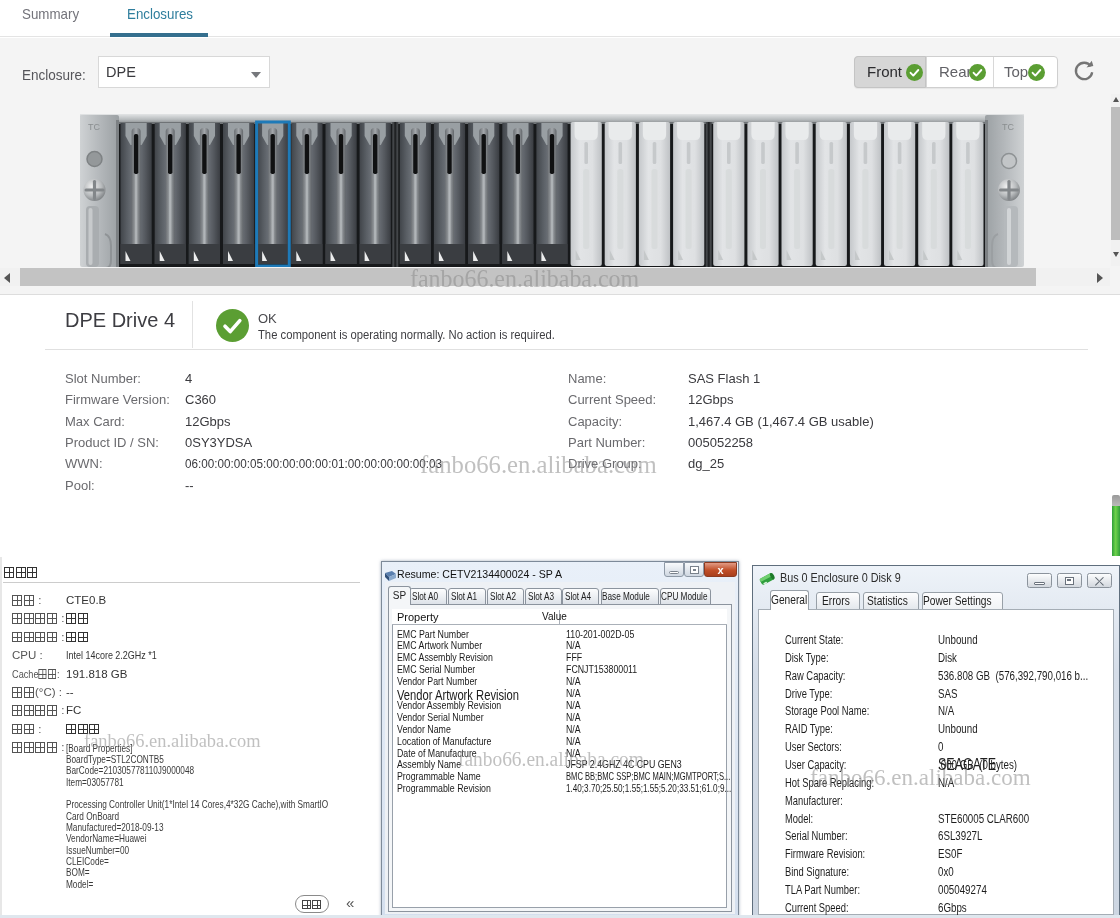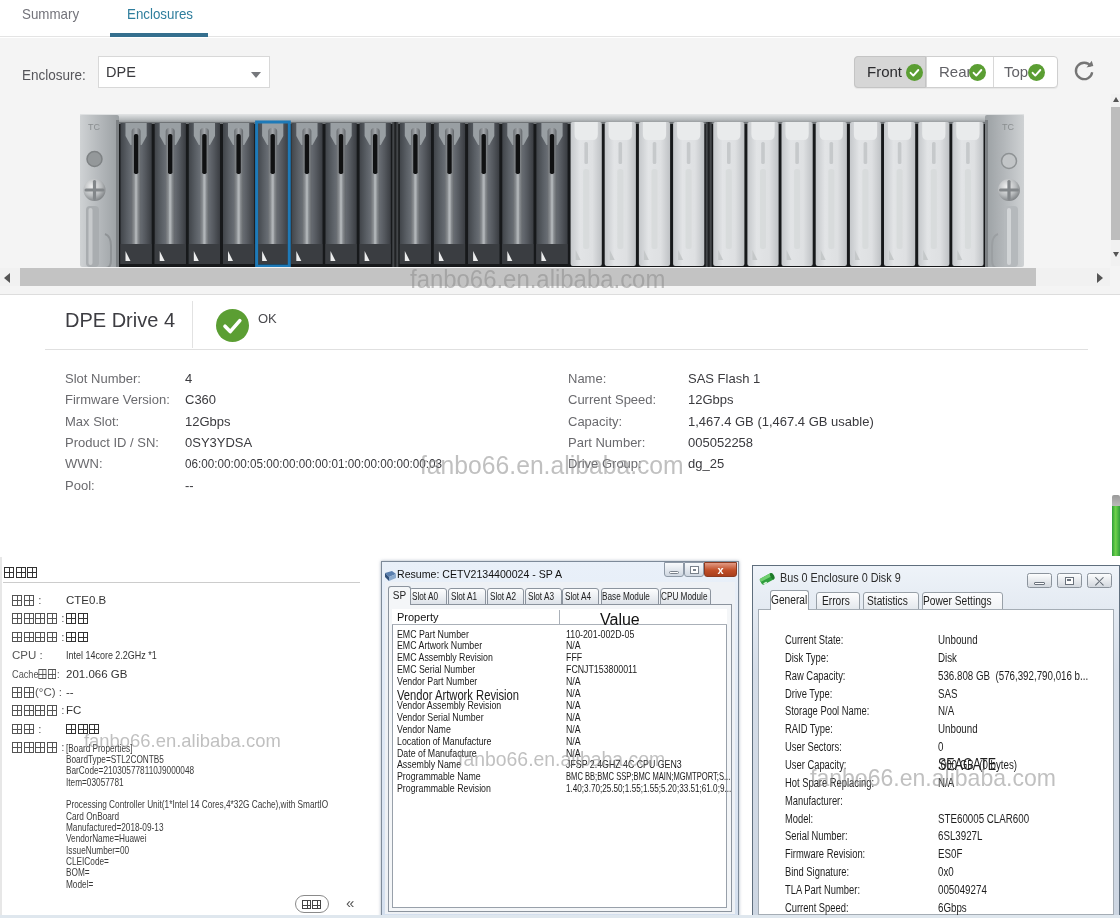--- a/index.html
+++ b/index.html
@@ -1,18 +1,18 @@
 <!DOCTYPE html>
 <html><head><meta charset="utf-8">
 <style>
 *{margin:0;padding:0;box-sizing:border-box}
 html,body{width:1120px;height:918px;background:#fff;font-family:"Liberation Sans",sans-serif;overflow:hidden}
 #pg{position:relative;width:1120px;height:918px;overflow:hidden}
 .a{position:absolute}
-.wm{position:absolute;color:rgba(140,140,140,.55);font-family:Liberation Sans, sans-serif;white-space:nowrap;z-index:50;letter-spacing:0}
+.wm{position:absolute;color:rgba(140,140,140,.55);font-family:Liberation Serif, serif;white-space:nowrap;z-index:50;letter-spacing:0}
 i.z{display:inline-block;width:10px;height:10.5px;border:1.1px solid currentColor;position:relative;margin-right:1.5px;vertical-align:-1.5px}
 i.z:before{content:"";position:absolute;left:-1px;right:-1px;top:4px;border-top:1.1px solid currentColor}
 i.z:after{content:"";position:absolute;top:-1px;bottom:-1px;left:4px;border-left:1.1px solid currentColor}
 i.z2{width:8.5px;height:9px}
 i.zb{border-width:1.7px}
 i.zb:before{border-top-width:1.6px}
 i.zb:after{border-left-width:1.6px}
 .sx{display:inline-block;transform-origin:0 50%;white-space:nowrap}
 </style></head><body>
 <div id="pg">
@@ -279,26 +279,27 @@
 <div class="a" style="left:1111px;top:107px;width:9px;height:133px;background:#bdbdbd"></div>
 <div class="a" style="left:1112.5px;top:252px;width:0;height:0;border-left:3.5px solid transparent;border-right:3.5px solid transparent;border-top:5px solid #555"></div>
 <div class="a" style="left:0;top:294px;width:1120px;height:263px;background:#fff;border-top:1px solid #ddd"></div>
 <div class="a" style="left:65px;top:309px;font-size:20px;color:#3d3d42">DPE Drive 4</div>
 <div class="a" style="left:192px;top:301px;width:1px;height:47px;background:#e2e2e2"></div>
 <div class="a" style="left:216px;top:309px"><svg width="33" height="33" viewBox="0 0 33 33">
         <circle cx="16.5" cy="16.5" r="16.5" fill="#5b9e33"></circle>
         <path d="M9 17.2 l5.2 5.4 9.6-11" fill="none" stroke="#fff" stroke-width="3.6" stroke-linecap="round" stroke-linejoin="round"></path>
       </svg></div>
 <div class="a" style="left:258px;top:311px;font-size:13px;color:#4a4a4e">OK</div>
+<div class="a" style="left:258px;top:328px;font-size:12.5px;color:#3e3e42"><span class="sx" style="transform:scaleX(.9)">The component is operating normally. No action is required.</span></div>
 <div class="a" style="left:45px;top:349px;width:1043px;height:1px;background:#e0e0e0"></div>
 <div class="a" style="left:65px;top:371.0px;font-size:13px;color:#6a6a6e">Slot Number:</div>
 <div class="a" style="left:185px;top:371.0px;font-size:13px;color:#3a3a3e"><span>4</span></div>
 <div class="a" style="left:65px;top:392.3px;font-size:13px;color:#6a6a6e">Firmware Version:</div>
 <div class="a" style="left:185px;top:392.3px;font-size:13px;color:#3a3a3e"><span>C360</span></div>
-<div class="a" style="left:65px;top:413.6px;font-size:13px;color:#6a6a6e">Max Slot:</div>
+<div class="a" style="left:65px;top:413.6px;font-size:13px;color:#6a6a6e">Max Card:</div>
 <div class="a" style="left:185px;top:413.6px;font-size:13px;color:#3a3a3e"><span>12Gbps</span></div>
 <div class="a" style="left:65px;top:434.9px;font-size:13px;color:#6a6a6e">Product ID / SN:</div>
 <div class="a" style="left:185px;top:434.9px;font-size:13px;color:#3a3a3e"><span>0SY3YDSA</span></div>
 <div class="a" style="left:65px;top:456.2px;font-size:13px;color:#6a6a6e">WWN:</div>
 <div class="a" style="left:185px;top:456.2px;font-size:13px;color:#3a3a3e"><span class="sx" style="transform:scaleX(.9)">06:00:00:00:05:00:00:00:00:01:00:00:00:00:00:03</span></div>
 <div class="a" style="left:65px;top:477.5px;font-size:13px;color:#6a6a6e">Pool:</div>
 <div class="a" style="left:185px;top:477.5px;font-size:13px;color:#3a3a3e"><span>--</span></div>
 <div class="a" style="left:568px;top:371.0px;font-size:13px;color:#6a6a6e">Name:</div>
 <div class="a" style="left:688px;top:371.0px;font-size:13px;color:#3a3a3e">SAS Flash 1</div>
 <div class="a" style="left:568px;top:392.3px;font-size:13px;color:#6a6a6e">Current Speed:</div>
@@ -317,21 +318,21 @@
 <div class="a" style="left:3px;top:582px;width:357px;height:1px;background:#ccc"></div>
 <div class="a" style="left:12px;top:594.0px;font-size:11.5px;color:#555"><i class="z"></i><i class="z"></i> :</div>
 <div class="a" style="left:66px;top:594.0px;font-size:11.5px;color:#333">CTE0.B</div>
 <div class="a" style="left:12px;top:612.4px;font-size:11.5px;color:#555"><i class="z"></i><i class="z"></i><i class="z"></i><i class="z"></i> :</div>
 <div class="a" style="left:66px;top:612.4px;font-size:11.5px;color:#333"><i class="z"></i><i class="z"></i></div>
 <div class="a" style="left:12px;top:630.8px;font-size:11.5px;color:#555"><i class="z"></i><i class="z"></i><i class="z"></i><i class="z"></i> :</div>
 <div class="a" style="left:66px;top:630.8px;font-size:11.5px;color:#333"><i class="z"></i><i class="z"></i></div>
 <div class="a" style="left:12px;top:649.2px;font-size:11.5px;color:#555">CPU :</div>
 <div class="a" style="left:66px;top:649.2px;font-size:11.5px;color:#333"><span class="sx" style="transform:scaleX(.78)">Intel 14core 2.2GHz *1</span></div>
 <div class="a" style="left:12px;top:667.6px;font-size:11.5px;color:#555"><span class="sx" style="transform:scaleX(.8)">Cache<i class="z"></i><i class="z"></i>:</span></div>
-<div class="a" style="left:66px;top:667.6px;font-size:11.5px;color:#333">201.066 GB</div>
+<div class="a" style="left:66px;top:667.6px;font-size:11.5px;color:#333">191.818 GB</div>
 <div class="a" style="left:12px;top:686.0px;font-size:11.5px;color:#555"><i class="z"></i><i class="z"></i>(°C) :</div>
 <div class="a" style="left:66px;top:686.0px;font-size:11.5px;color:#333">--</div>
 <div class="a" style="left:12px;top:704.4px;font-size:11.5px;color:#555"><i class="z"></i><i class="z"></i><i class="z"></i><i class="z"></i> :</div>
 <div class="a" style="left:66px;top:704.4px;font-size:11.5px;color:#333">FC</div>
 <div class="a" style="left:12px;top:722.8px;font-size:11.5px;color:#555"><i class="z"></i><i class="z"></i> :</div>
 <div class="a" style="left:66px;top:722.8px;font-size:11.5px;color:#333"><i class="z zb"></i><i class="z zb"></i><i class="z zb"></i></div>
 <div class="a" style="left:12px;top:741.2px;font-size:11.5px;color:#555"><i class="z"></i><i class="z"></i><i class="z"></i><i class="z"></i> :</div>
 <div class="a" style="left:66px;top:741.5px;font-size:11px;color:#3a3a3a"><span class="sx" style="transform:scaleX(.75)">[Board Properties]</span></div>
 <div class="a" style="left:66px;top:752.9px;font-size:11px;color:#3a3a3a"><span class="sx" style="transform:scaleX(.75)">BoardType=STL2CONTB5</span></div>
 <div class="a" style="left:66px;top:764.2px;font-size:11px;color:#3a3a3a"><span class="sx" style="transform:scaleX(.75)">BarCode=210305778110J9000048</span></div>
@@ -369,21 +370,21 @@
 <div class="a" style="left:487px;top:588px;width:37px;height:17px;background:linear-gradient(#fcfdfe,#dde2e8);border:1px solid #8c949e;border-radius:3px 3px 0 0;font-size:10px;color:#222;text-align:center;line-height:15px"><span class="sx" style="transform:scaleX(.82);display:inline-block">Slot A2</span></div>
 <div class="a" style="left:525px;top:588px;width:37px;height:17px;background:linear-gradient(#fcfdfe,#dde2e8);border:1px solid #8c949e;border-radius:3px 3px 0 0;font-size:10px;color:#222;text-align:center;line-height:15px"><span class="sx" style="transform:scaleX(.82);display:inline-block">Slot A3</span></div>
 <div class="a" style="left:562px;top:588px;width:37px;height:17px;background:linear-gradient(#fcfdfe,#dde2e8);border:1px solid #8c949e;border-radius:3px 3px 0 0;font-size:10px;color:#222;text-align:center;line-height:15px"><span class="sx" style="transform:scaleX(.82);display:inline-block">Slot A4</span></div>
 <div class="a" style="left:601px;top:588px;width:58px;height:17px;background:linear-gradient(#fcfdfe,#dde2e8);border:1px solid #8c949e;border-radius:3px 3px 0 0;font-size:10px;color:#222;text-align:center;line-height:15px"><span class="sx" style="transform:scaleX(.82);display:inline-block">Base Module</span></div>
 <div class="a" style="left:660px;top:588px;width:51px;height:17px;background:linear-gradient(#fcfdfe,#dde2e8);border:1px solid #8c949e;border-radius:3px 3px 0 0;font-size:10px;color:#222;text-align:right;line-height:15px"><span class="sx" style="transform:scaleX(.82);display:inline-block">CPU Module</span></div>
 <div class="a" style="left:388px;top:604px;width:344px;height:308px;background:#f4f6f8;border:1px solid #8c949e;z-index:4"></div>
 <div class="a" style="left:392px;top:609px;width:335px;height:299px;background:#fff;border:1px solid #98a0aa;z-index:6"></div>
 <div class="a" style="left:392px;top:609px;width:335px;height:16px;background:#fff;border-bottom:1px solid #aab0b8;z-index:7"></div>
 <div class="a" style="left:559px;top:610px;width:1px;height:15px;background:#aab0b8;z-index:8"></div>
 <div class="a" style="left:397px;top:611px;font-size:11px;color:#111;z-index:8">Property</div>
-<div class="a" style="left:600px;top:611px;font-size:16px;color:#111;z-index:8">Value</div>
+<div class="a" style="left:542px;top:611px;font-size:10px;color:#111;z-index:8">Value</div>
 <div class="a" style="left:397px;top:627.5px;font-size:11px;color:#1a1a1a;z-index:8"><span class="sx" style="transform:scaleX(.8)">EMC Part Number</span></div>
 <div class="a" style="left:566px;top:627.5px;font-size:11px;color:#1a1a1a;z-index:8"><span class="sx" style="transform:scaleX(0.8)">110-201-002D-05</span></div>
 <div class="a" style="left:397px;top:639.4px;font-size:11px;color:#1a1a1a;z-index:8"><span class="sx" style="transform:scaleX(.8)">EMC Artwork Number</span></div>
 <div class="a" style="left:566px;top:639.4px;font-size:11px;color:#1a1a1a;z-index:8"><span class="sx" style="transform:scaleX(0.8)">N/A</span></div>
 <div class="a" style="left:397px;top:651.3px;font-size:11px;color:#1a1a1a;z-index:8"><span class="sx" style="transform:scaleX(.8)">EMC Assembly Revision</span></div>
 <div class="a" style="left:566px;top:651.3px;font-size:11px;color:#1a1a1a;z-index:8"><span class="sx" style="transform:scaleX(0.8)">FFF</span></div>
 <div class="a" style="left:397px;top:663.2px;font-size:11px;color:#1a1a1a;z-index:8"><span class="sx" style="transform:scaleX(.8)">EMC Serial Number</span></div>
 <div class="a" style="left:566px;top:663.2px;font-size:11px;color:#1a1a1a;z-index:8"><span class="sx" style="transform:scaleX(0.8)">FCNJT153800011</span></div>
 <div class="a" style="left:397px;top:675.1px;font-size:11px;color:#1a1a1a;z-index:8"><span class="sx" style="transform:scaleX(.8)">Vendor Part Number</span></div>
 <div class="a" style="left:566px;top:675.1px;font-size:11px;color:#1a1a1a;z-index:8"><span class="sx" style="transform:scaleX(0.8)">N/A</span></div>

